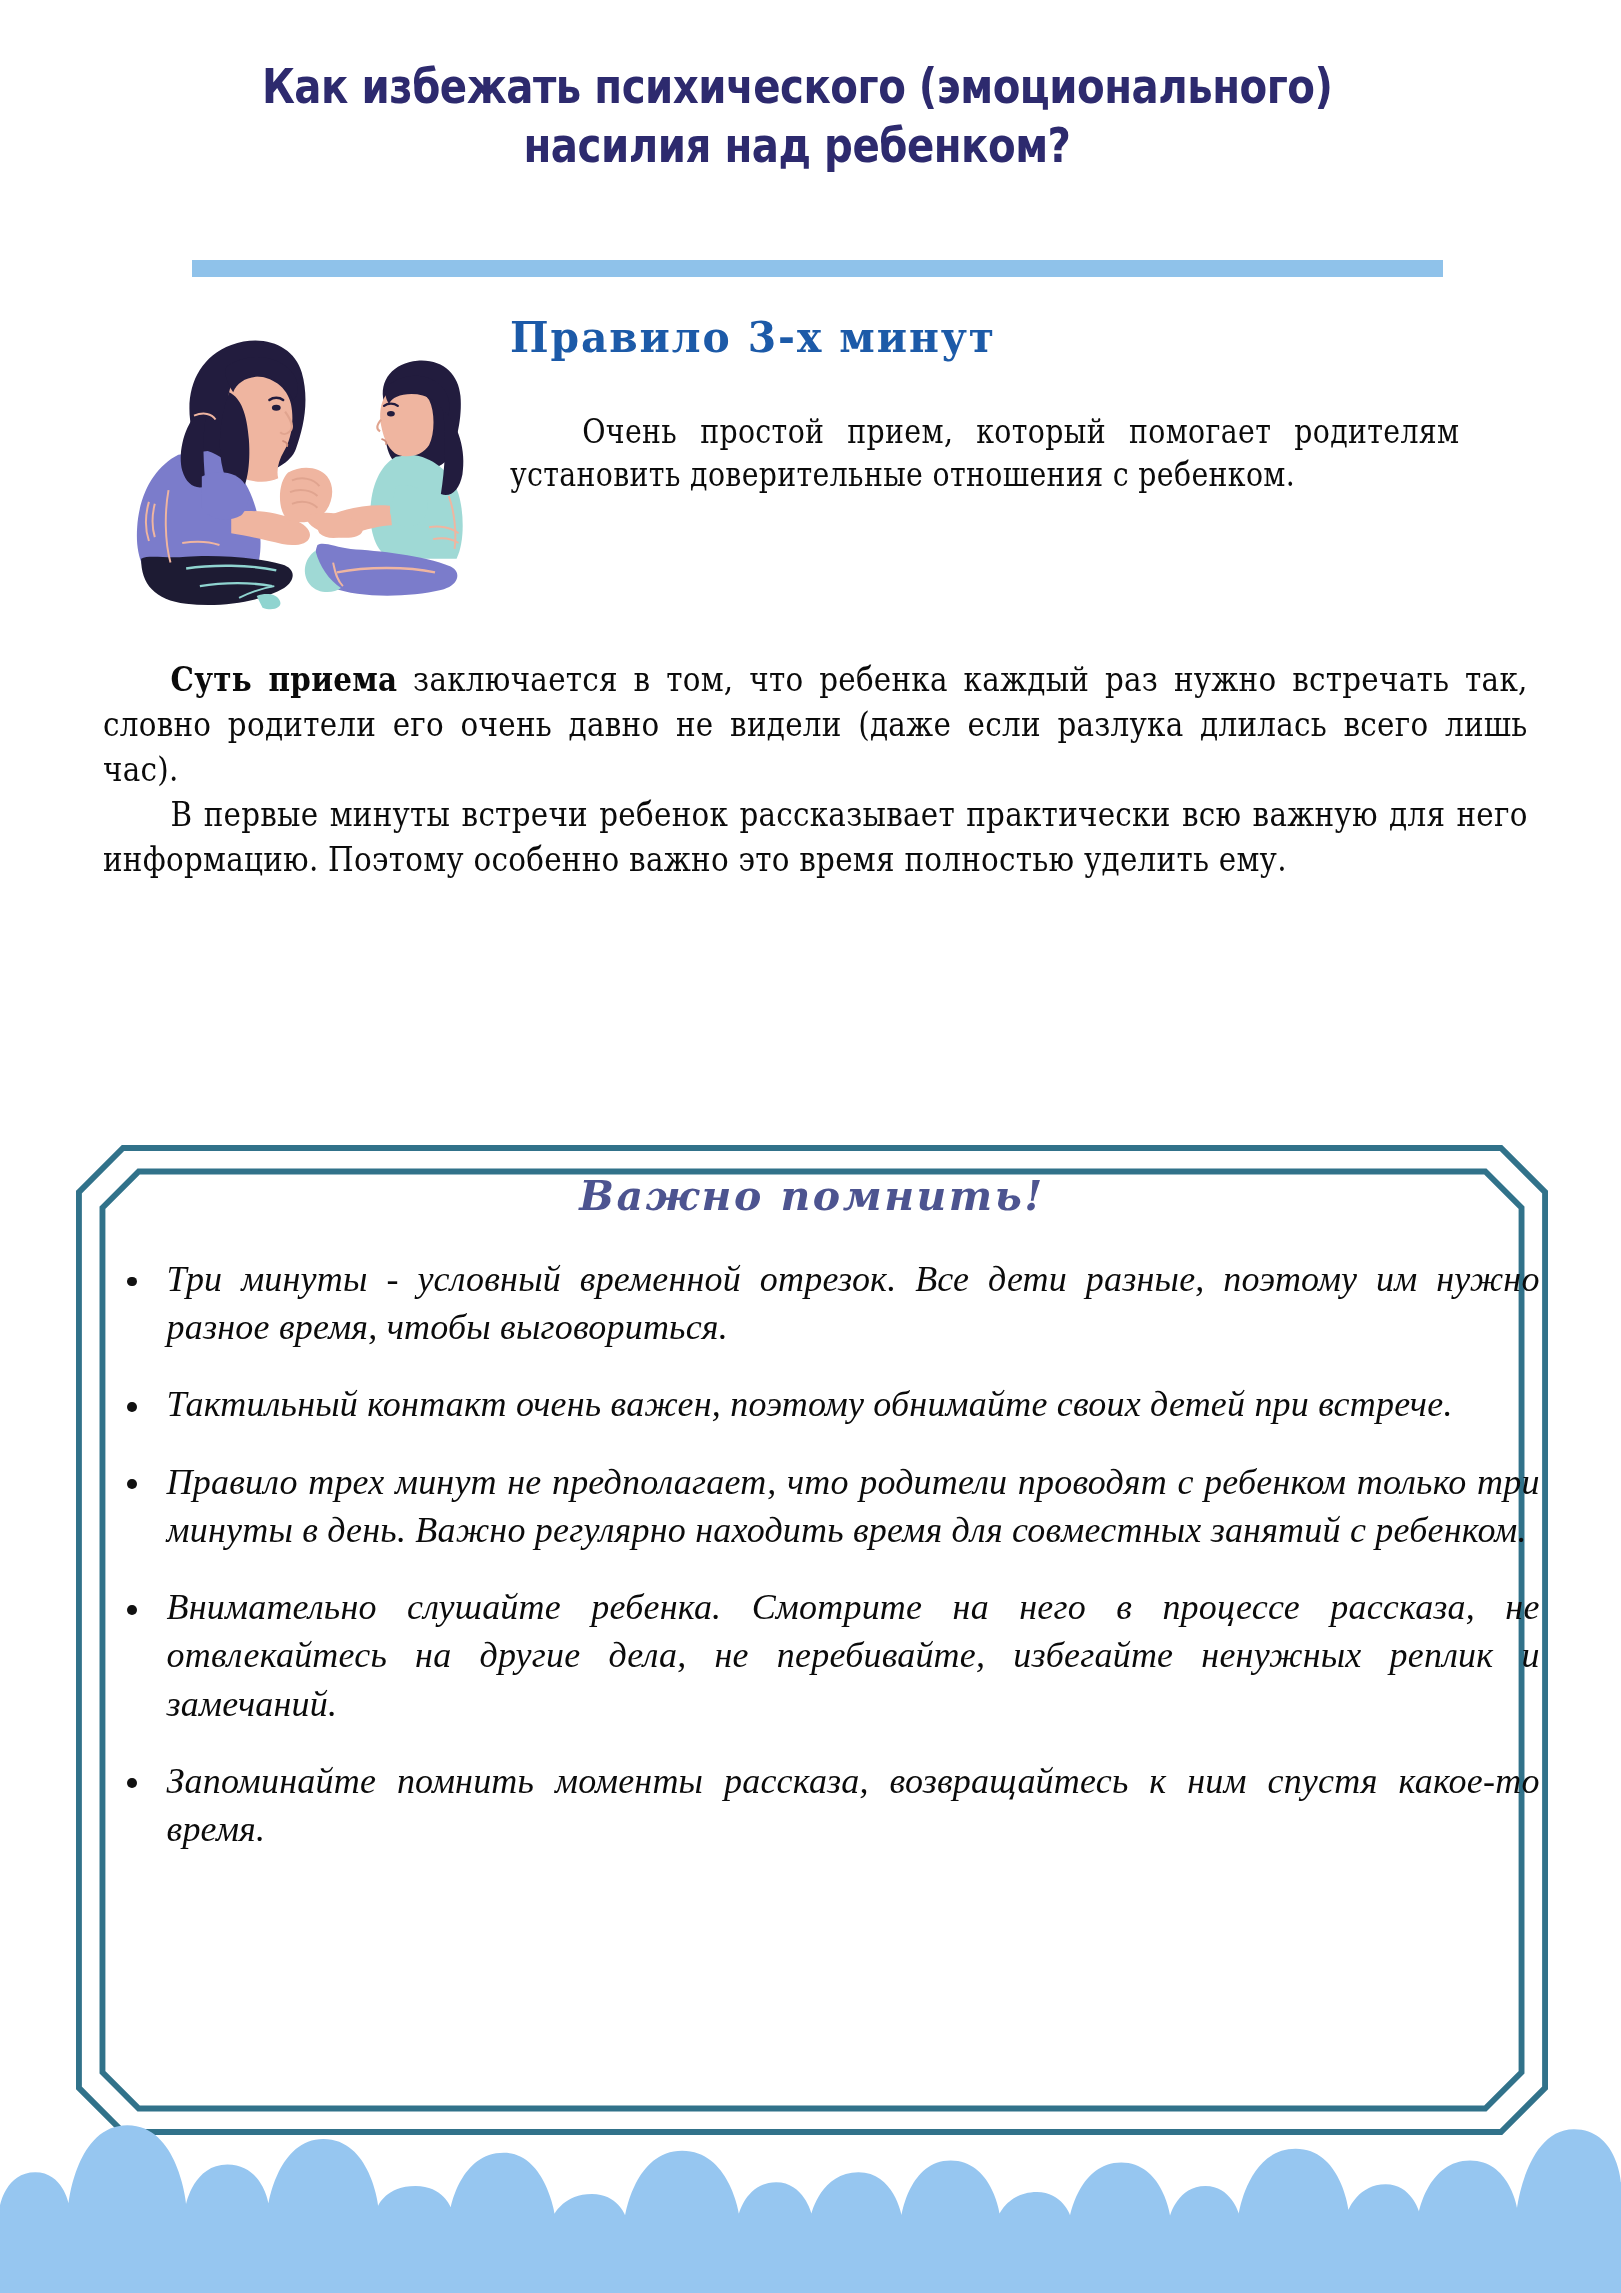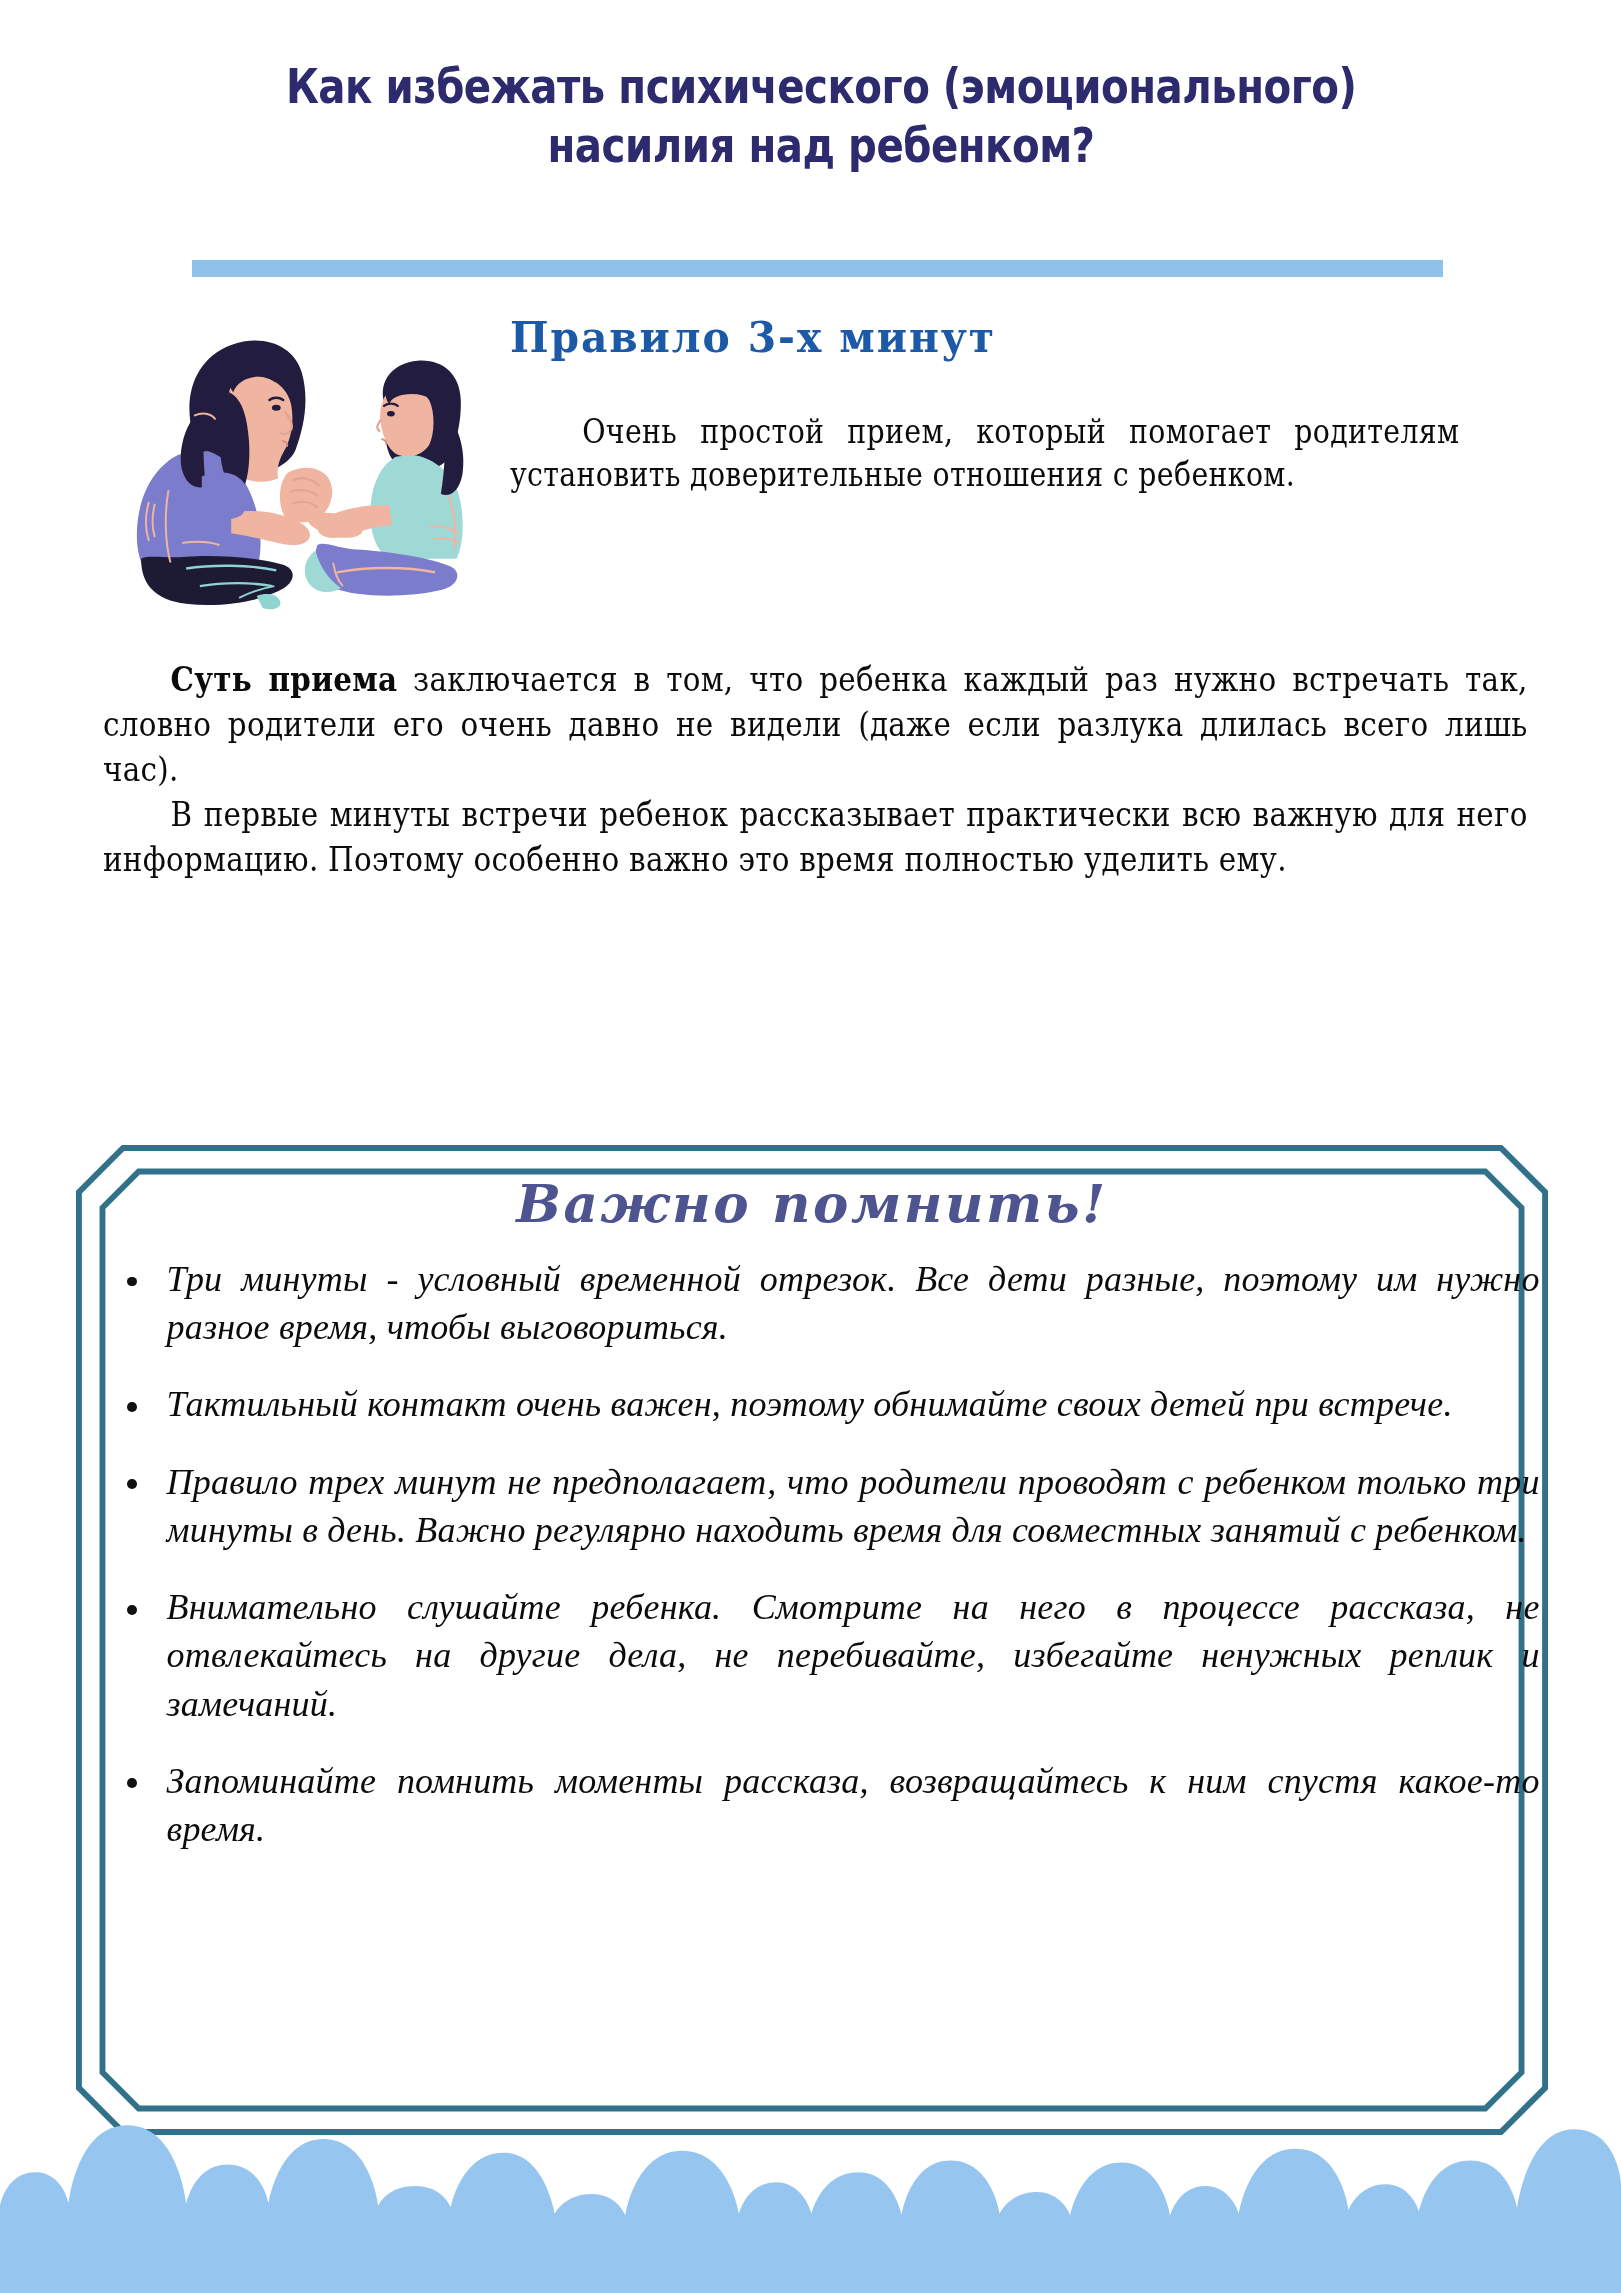--- a/index.html
+++ b/index.html
@@ -12,21 +12,21 @@
     width: 1621px;
     height: 2294px;
     background: #ffffff;
     overflow: hidden;
     font-family: "Liberation Serif", "DejaVu Serif", serif;
   }
 
   
   .title-block {
     position: absolute;
-    left: 184px;
+    left: 160px;
     top: 57px;
     width: 1274px;
     text-align: center;
   }
   .title-line {
     font-family: "DejaVu Sans", "Liberation Sans", sans-serif;
     font-weight: 700;
     font-size: 48px;
     line-height: 1.22;
     color: #2d2a6e;
@@ -126,21 +126,21 @@
   }
   .note-title {
     position: absolute;
     left: 0;
     top: 27.4px;
     width: 100%;
     text-align: center;
     font-family: "DejaVu Serif", "Liberation Serif", serif;
     font-style: italic;
     font-weight: 700;
-    font-size: 53px;
+    font-size: 41px;
     color: #4d5490;
     letter-spacing: 2.5px;
   }
   .note-list {
     position: absolute;
     left: 21.6px;
     top: 94px;
     width: 1426px;
     margin: 16px;
     padding: 0;

